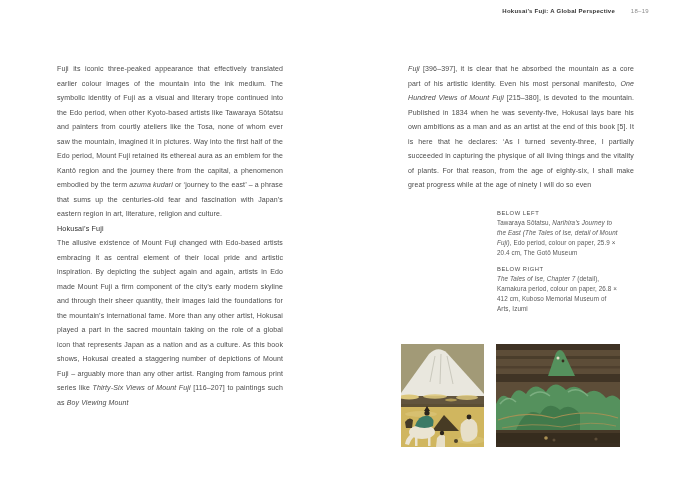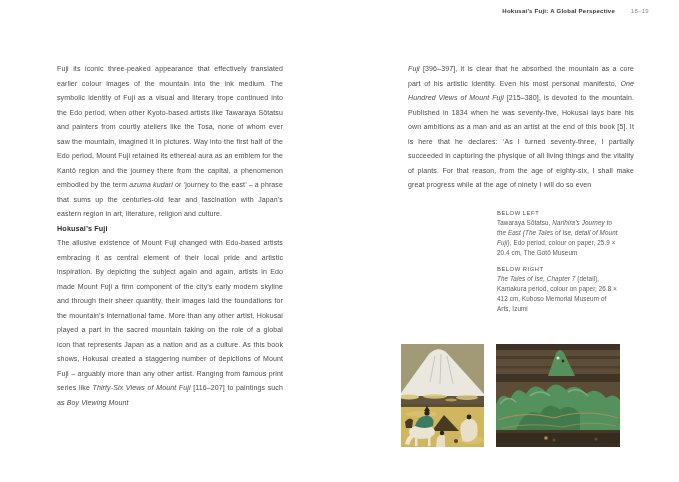--- a/index.html
+++ b/index.html
@@ -23,21 +23,21 @@
     position:absolute;top:62px;width:226px;
     font-size:7px;line-height:14.5px;
     color:var(--body-text,#4b4b4b);
     text-align:justify;letter-spacing:.12px;
   }
   .col-left{left:57px;}
   .col-right{left:408px;}
   .col p{margin:0;}
   .section-heading{
     margin:4px 0 0 0;
-    font-size:7.2px;font-weight:700;line-height:14.5px;
+    font-size:7.2px;font-weight:400;line-height:14.5px;
     color:var(--heading-text,#2e2e2e);
     text-align:left;letter-spacing:.15px;
   }
   .it{font-style:italic;}
   .captions{
     position:absolute;left:497px;top:208px;width:121px;
     font-size:6.3px;line-height:10px;
     color:var(--caption-text,#5a5a5a);letter-spacing:.1px;
   }
   .caption-block{margin:0 0 6px 0;}

